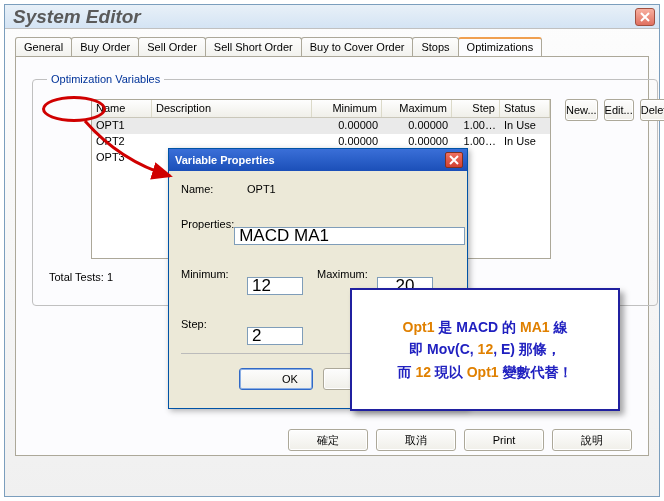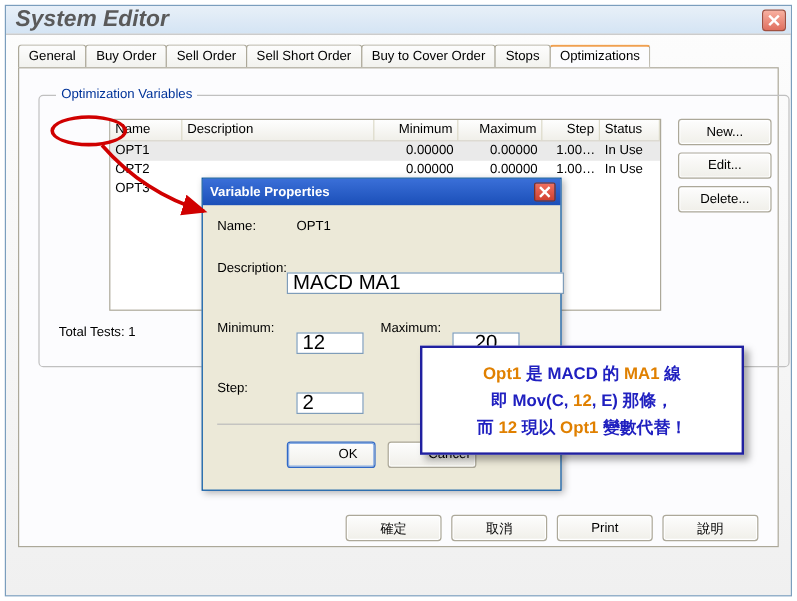--- a/index.html
+++ b/index.html
@@ -96,21 +96,21 @@
   }
   .thead div {
     border-right: 1px solid #dcdac9;
     padding: 2px 4px;
   }
   .trow { height: 16px; }
   .trow div { padding: 1px 4px; white-space: nowrap; }
   .trow.sel { background: #eaeaea; }
   .num { text-align: right; }
   .side-btns {
-    display: flex; flex-direction: column; gap: 6px; width: 78px;
+    display: flex; gap: 6px; width: 78px;
   }
   .winbtn {
     height: 22px;
     border: 1px solid #aca899;
     border-radius: 3px;
     background: linear-gradient(#fdfdfd,#f0efe9);
     cursor: pointer;
     display:flex;align-items:center;justify-content:center;
     box-shadow: inset 0 0 0 1px #fff;
   }
@@ -178,21 +178,21 @@
     left: 80px; top: 116px;
     pointer-events: none;
   }
   .note {
     position: absolute;
     left: 350px; top: 288px;
     width: 270px;
     background: #fff;
     border: 2px solid #2020a0;
     box-shadow: 4px 4px 6px rgba(0,0,0,.35);
-    padding: 10px 8px;
+    padding: 26px 8px;
     text-align: center;
     font-size: 14px;
     color: #2020c0;
     font-weight: bold;
     line-height: 1.6;
   }
   .note .orange { color: #e08000; }
 </style>
 </head>
 <body>
@@ -283,21 +283,21 @@
           <path d="M1 1 L9 9 M9 1 L1 9" stroke="#fff" stroke-width="2"></path>
         </svg>
     </div>
   </div>
   <div class="dlg-body">
     <div class="form-row">
       <label>Name:</label>
       <span>OPT1</span>
     </div>
     <div class="form-row">
-      <label>Description:</label>
+      <label>Properties:</label>
       <input class="wide" value="MACD MA1" style="">
     </div>
     <div class="form-row">
       <label>Minimum:</label>
       <input style="width: 56px;" value="12">
       <label style="width:60px;margin-left:14px">Maximum:</label>
       <input style="width: 56px; text-align: center;" value="20">
     </div>
     <div class="form-row">
       <label>Step:</label>

